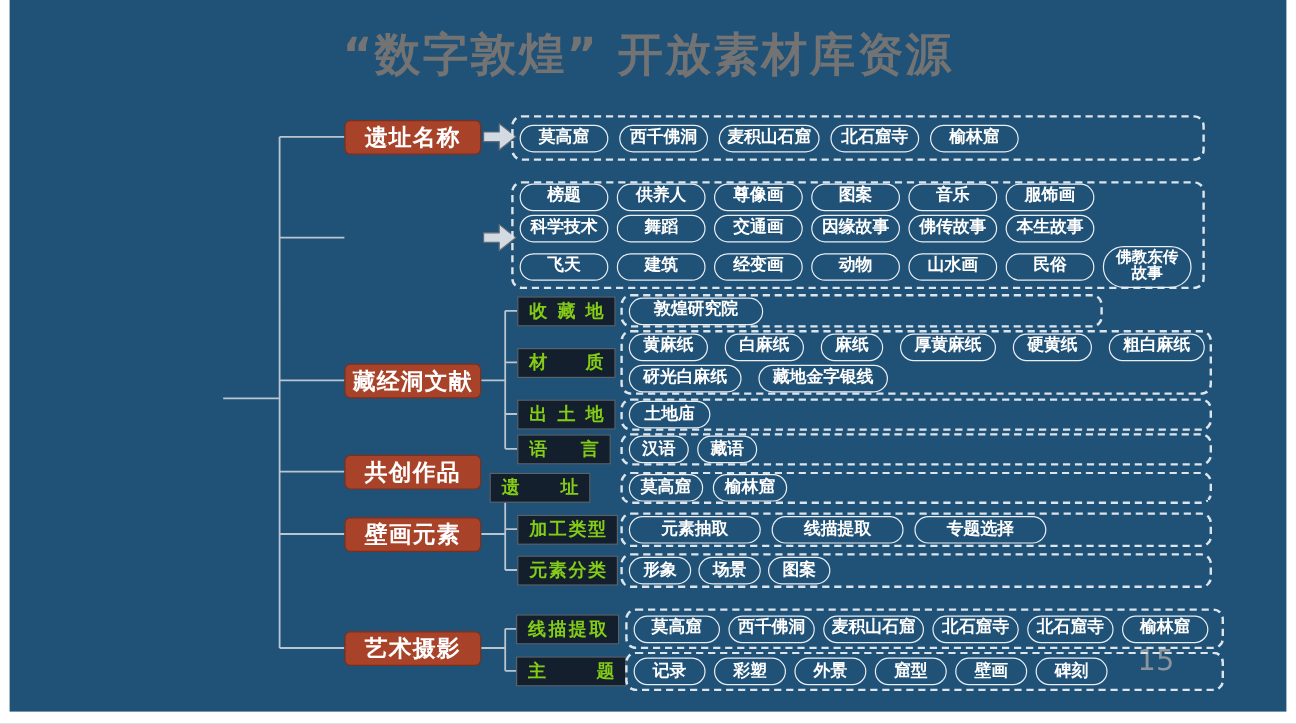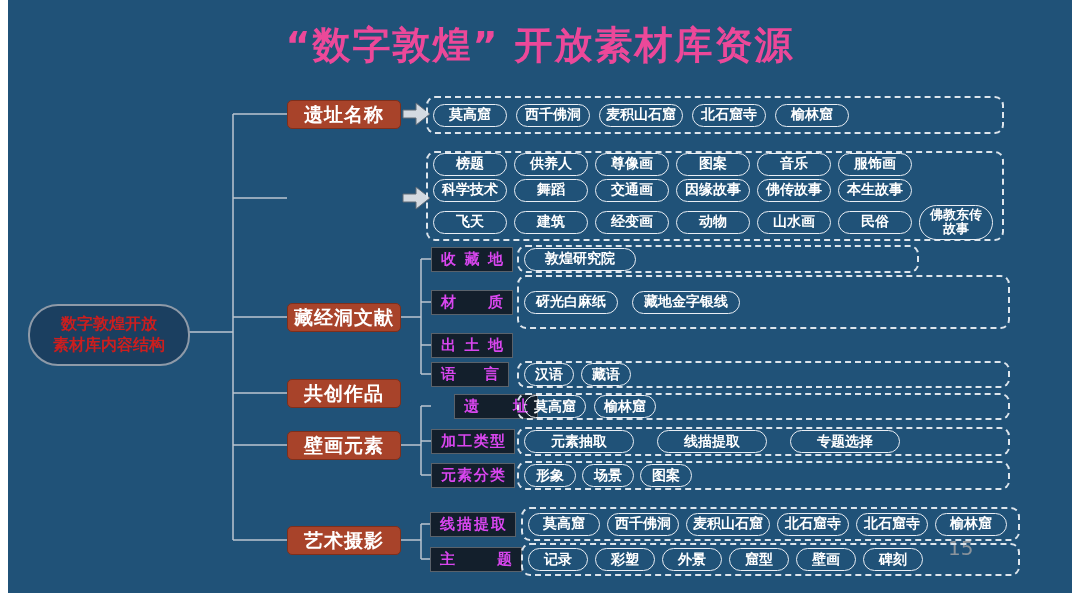--- a/index.html
+++ b/index.html
@@ -4,71 +4,67 @@
 <style>
   html,body{margin:0;padding:0;}
   body{
     width:1080px;height:603px;overflow:hidden;background:#ffffff;
     font-family:"DejaVu Sans","Liberation Sans",sans-serif;
   }
   #stage{position:relative;width:1080px;height:603px;background:#ffffff;}
   .slide-bg{position:absolute;left:8px;top:0;width:1064px;height:593px;background:var(--bg,#205278);}
   .title{
     position:absolute;left:0;top:20px;width:1080px;text-align:center;
-    color:#ec4899;font-size:38px;font-weight:bold;letter-spacing:2px;
+    color:#737373;font-size:38px;font-weight:bold;letter-spacing:2px;
   }
   .root{
     position:absolute;left:28px;top:304px;width:158px;height:58px;
     border:2px solid #8e9aa8;border-radius:30px;background:#1b3f60;
     display:flex;flex-direction:column;align-items:center;justify-content:center;
     color:var(--roottext,#cc1e1e);font-weight:bold;font-size:16px;line-height:1.3;
   }
   svg.connectors{position:absolute;left:0;top:0;width:1080px;height:603px;pointer-events:none;}
   svg.connectors path.link{fill:none;stroke:var(--conn,#bac5cf);stroke-width:1.5;}
   svg.connectors path.arrow{fill:var(--arrowfill,#d4dae1);stroke:#5f6b77;stroke-width:1;stroke-linejoin:round;}
   .branch-label{
     position:absolute;background:var(--branch,#a8432a);border:1px solid #7e2f1c;border-radius:5px;
     color:#ffffff;font-weight:bold;font-size:19px;letter-spacing:1px;
     display:flex;align-items:center;justify-content:center;box-sizing:border-box;
   }
   .sub-label{
     position:absolute;background:var(--subbg,#131f2c);border:1px solid rgba(255,255,255,0.3);
-    color:#d946ef;font-weight:bold;font-size:15px;box-sizing:border-box;
+    color:#84cc16;font-weight:bold;font-size:15px;box-sizing:border-box;
     padding:0 9px;display:flex;align-items:center;
   }
   .sub-label span{width:100%;text-align:justify;text-align-last:justify;white-space:nowrap;}
   .pill-group{
     position:absolute;border:2px dashed var(--dash,#dde5ec);border-radius:9px;box-sizing:border-box;
     display:flex;flex-direction:column;justify-content:center;gap:3px;padding:2px 5px;
   }
   .pill-row{display:flex;align-items:center;}
   .pill{
     box-sizing:border-box;height:23px;border:1.5px solid var(--pillborder,#e9eef4);border-radius:13px;
     background:transparent;color:#ffffff;font-size:14px;font-weight:bold;
     display:flex;align-items:center;justify-content:center;
     white-space:pre-line;text-align:center;line-height:1.1;flex:none;
   }
   .pill.tall{height:auto;min-height:35px;border-radius:18px;font-size:13px;}
-  .page-number{position:absolute;left:948px;top:536px;color:var(--pagenum,#8b949c);font-size:20px;}
+  .page-number{position:absolute;left:948px;top:536px;color:var(--pagenum,#8b949c);font-size:24px;}
 </style>
 </head>
 <body>
 
 <div id="stage">
   <div class="slide-bg"></div>
   <svg class="connectors" id="connectors" viewBox="0 0 1080 603">
       <path d="M233 114 H287 M233 198 H287 M233 317 H287 M401 317 H421 M421 259 V374 M421 259 H431 M421 302 H431 M421 345 H431 M421 374 H431 M233 393 H287 M233 445 H287 M401 445 H421 M421 406 V475 M421 406 H431 M421 441 H431 M421 475 H431 M233 540 H287 M401 540 H421 M421 524 V559 M421 524 H430 M421 559 H430 M233 114 V540 M186 332 H233" class="link"></path>
       <path d="M403 110 H416 V103 L430 114 L416 125 V118 H403 Z" class="arrow"></path>
       <path d="M403 194 H416 V187 L430 198 L416 209 V202 H403 Z" class="arrow"></path>
     </svg>
   <div class="title">“数字敦煌” 开放素材库资源</div>
-  <div class="root">
-    <div>数字敦煌开放</div>
-    <div>素材库内容结构</div>
-  </div>
   <div class="page-number">15</div>
 <div class="branch-label" style="left: 287px; top: 100px; width: 114px; height: 29px;">遗址名称</div>
     <div class="pill-group" style="left: 426px; top: 96px; width: 578px; height: 38px;">
       <div class="pill-row" style="gap: 9px;">
         <div class="pill" style="padding: 0px 6px; min-width: 74px;">莫高窟</div>
         <div class="pill" style="padding: 0px 6px; min-width: 74px;">西千佛洞</div>
         <div class="pill" style="padding: 0px 6px; min-width: 74px;">麦积山石窟</div>
         <div class="pill" style="padding: 0px 6px; min-width: 74px;">北石窟寺</div>
         <div class="pill" style="padding: 0px 6px; min-width: 74px;">榆林窟</div>
       </div>
@@ -108,52 +104,65 @@
     <div class="pill-group" style="left: 517px; top: 245px; width: 402px; height: 28px;">
       <div class="pill-row" style="gap: 8px;">
         <div class="pill" style="padding: 0px 20px;">敦煌研究院</div>
       </div>
     </div>
     <div class="sub-label" style="left: 431px; top: 290px; width: 82px; height: 25px;">
       <span>材质</span>
     </div>
     <div class="pill-group" style="left: 517px; top: 275px; width: 493px; height: 54px;">
       <div class="pill-row" style="gap: 14px;">
+        <div class="pill" style="padding: 0px 11px;">黄麻纸</div>
+        <div class="pill" style="padding: 0px 11px;">白麻纸</div>
+        <div class="pill" style="padding: 0px 11px;">麻纸</div>
+        <div class="pill" style="padding: 0px 11px;">厚黄麻纸</div>
+        <div class="pill" style="padding: 0px 11px;">硬黄纸</div>
+        <div class="pill" style="padding: 0px 11px;">粗白麻纸</div>
+      </div>
+      <div class="pill-row" style="gap: 14px;">
         <div class="pill" style="padding: 0px 11px;">砑光白麻纸</div>
         <div class="pill" style="padding: 0px 11px;">藏地金字银线</div>
       </div>
     </div>
     <div class="sub-label" style="left: 431px; top: 333px; width: 82px; height: 25px;">
       <span>出土地</span>
     </div>
+    <div class="pill-group" style="left: 517px; top: 332px; width: 493px; height: 27px;">
+      <div class="pill-row" style="gap: 8px;">
+        <div class="pill" style="padding: 0px 12px;">土地庙</div>
+      </div>
+    </div>
     <div class="sub-label" style="left: 431px; top: 362px; width: 78px; height: 25px;">
       <span>语言</span>
     </div>
     <div class="pill-group" style="left: 517px; top: 361px; width: 493px; height: 27px;">
       <div class="pill-row" style="gap: 7px;">
         <div class="pill" style="padding: 0px 10px;">汉语</div>
         <div class="pill" style="padding: 0px 10px;">藏语</div>
       </div>
     </div>
     <div class="branch-label" style="left: 287px; top: 379px; width: 114px; height: 29px;">共创作品</div>
     <div class="branch-label" style="left: 287px; top: 431px; width: 114px; height: 29px;">壁画元素</div>
-    <div class="sub-label" style="left: 454px; top: 394px; width: 84px; height: 25px;">
+    <div class="sub-label" style="left: 408px; top: 394px; width: 84px; height: 25px;">
       <span>遗址</span>
     </div>
     <div class="pill-group" style="left: 517px; top: 393px; width: 493px; height: 27px;">
       <div class="pill-row" style="gap: 8px;">
         <div class="pill" style="padding: 0px 9px;">莫高窟</div>
         <div class="pill" style="padding: 0px 9px;">榆林窟</div>
       </div>
     </div>
     <div class="sub-label" style="left: 431px; top: 429px; width: 84px; height: 25px;">
       <span>加工类型</span>
     </div>
     <div class="pill-group" style="left: 517px; top: 427px; width: 493px; height: 29px;">
-      <div class="pill-row" style="gap: 23px;">
+      <div class="pill-row" style="gap: 9px;">
         <div class="pill" style="padding: 0px 26px;">元素抽取</div>
         <div class="pill" style="padding: 0px 26px;">线描提取</div>
         <div class="pill" style="padding: 0px 26px;">专题选择</div>
       </div>
     </div>
     <div class="sub-label" style="left: 431px; top: 463px; width: 84px; height: 25px;">
       <span>元素分类</span>
     </div>
     <div class="pill-group" style="left: 517px; top: 461px; width: 493px; height: 29px;">
       <div class="pill-row" style="gap: 6px;">

